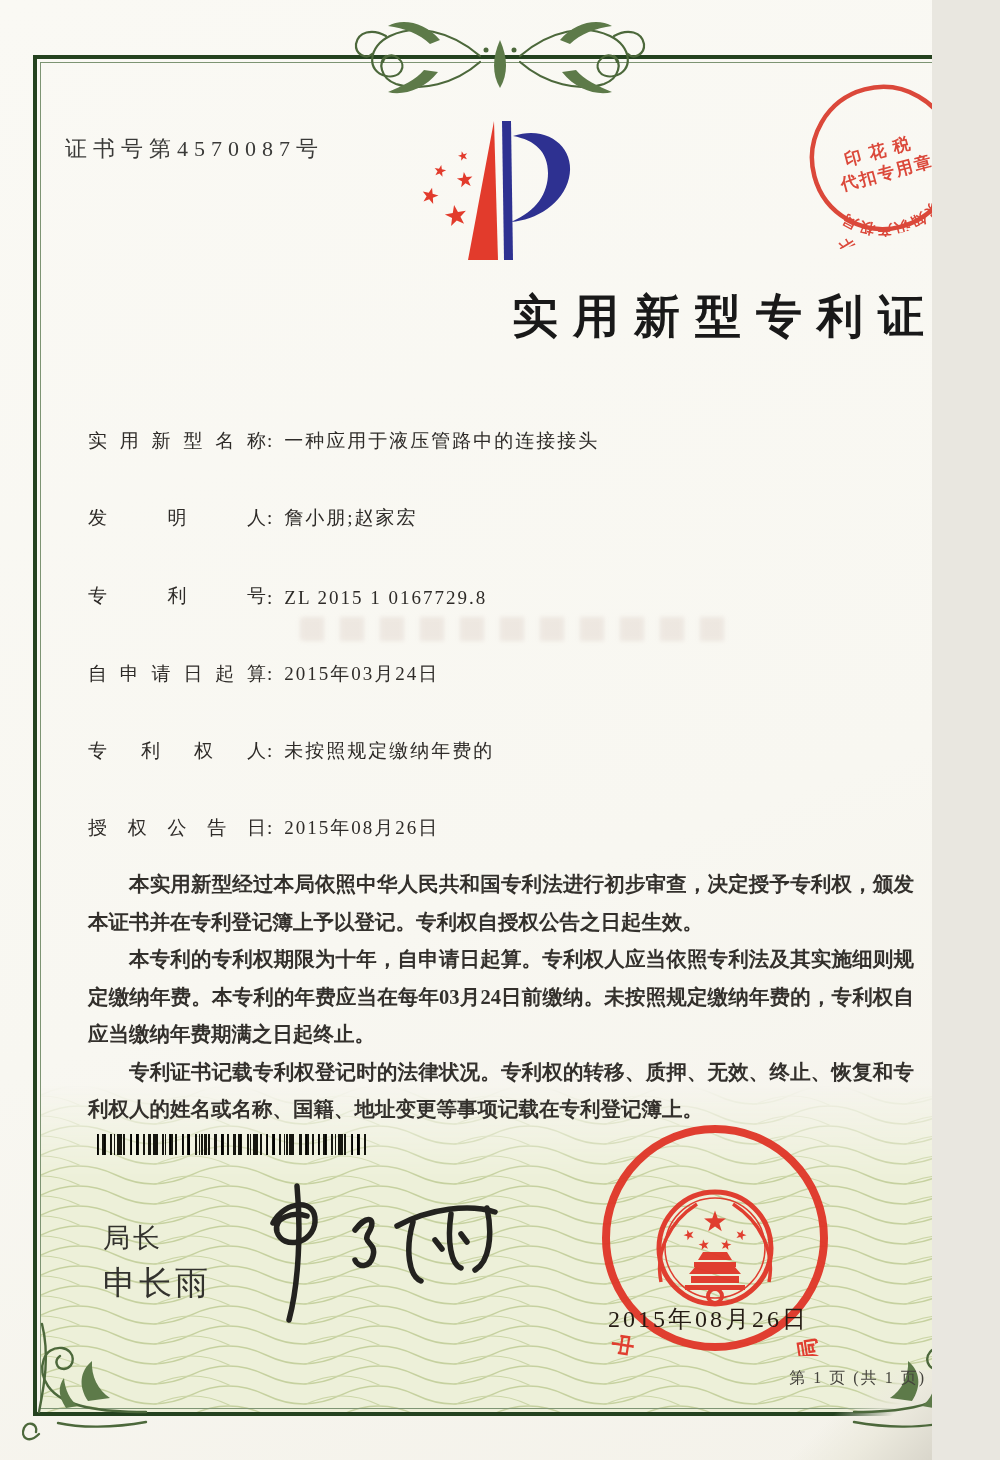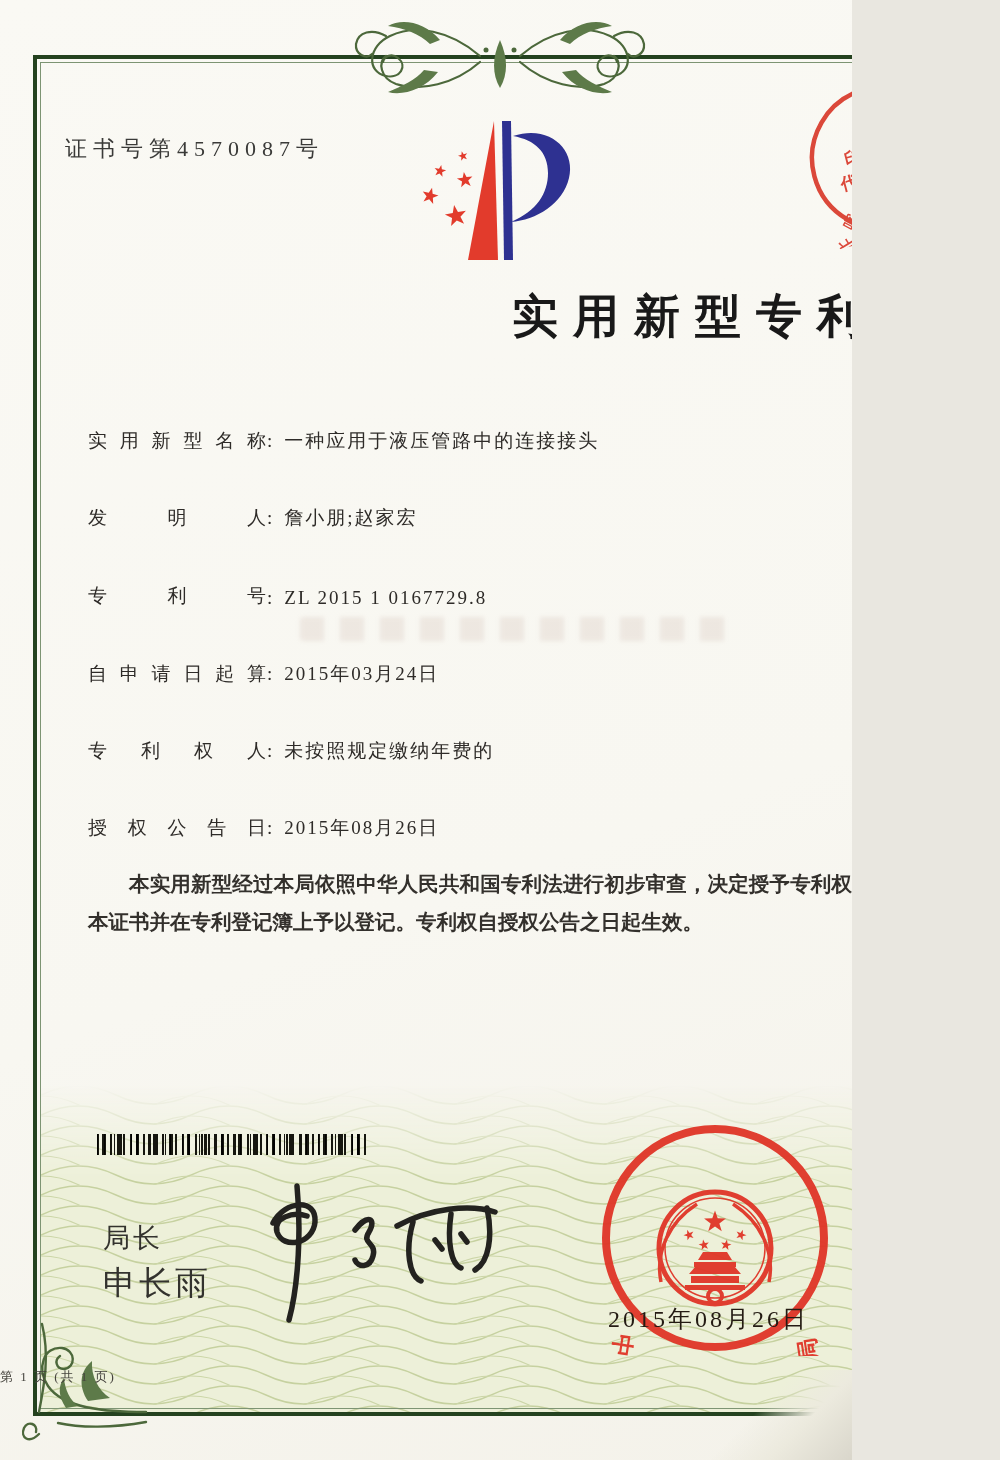--- a/index.html
+++ b/index.html
@@ -2,24 +2,23 @@
 <html><head>
 <meta charset="utf-8">
 <style>
   html,body{margin:0;padding:0;}
   body{
     width:1000px;height:1460px;
     background:#e9e7e0;
     font-family:"Liberation Serif","DejaVu Serif",serif;
   }
   .paper{
-    position:relative;width:804px;height:1460px;
+    position:relative;width:932px;height:1460px;
     background:linear-gradient(160deg,#faf9f4 0%,#f8f7f1 60%,#f4f2ea 100%);
     overflow:hidden;
-    padding-left:48px;
   }
   
   .frame{
     position:absolute;left:33px;top:55px;width:933px;height:1361px;
     border:4px solid #24421f;box-sizing:border-box;
   }
   .frame-inner{
     position:absolute;left:3px;top:3px;right:3px;bottom:3px;
     border:1px solid #7d9473;
   }
@@ -76,22 +75,22 @@
   .signature{position:absolute;left:255px;top:1178px;z-index:4;}
   
   .seal{position:absolute;left:597px;top:1120px;z-index:4;opacity:.95;}
   .seal-date{
     position:absolute;left:608px;top:1303px;z-index:5;font-size:24px;color:#241b13;
     letter-spacing:3px;white-space:nowrap;
   }
   .stamp{position:absolute;left:806px;top:81px;z-index:4;transform:rotate(-15deg);opacity:.92;}
   
   .footer{
-    position:absolute;left:0;top:1368px;width:926px;text-align:left;z-index:3;
-    font-size:13px;color:#45433d;letter-spacing:2px;
+    position:absolute;left:0;top:1368px;width:926px;text-align:right;z-index:3;
+    font-size:16px;color:#45433d;letter-spacing:2px;
   }
   
   .orn-top{position:absolute;left:320px;top:10px;z-index:2;}
   .orn-bl{position:absolute;left:18px;top:1316px;z-index:2;}
   .orn-br{position:absolute;left:832px;top:1316px;z-index:2;}
   .page-curl{
     position:absolute;right:0;bottom:0;width:150px;height:90px;z-index:1;
     background:linear-gradient(315deg,#d9d6cb 0%,#eceade 35%,rgba(236,234,222,0) 60%);
   }
   .logo{position:absolute;left:418px;top:116px;z-index:3;}
@@ -220,20 +219,22 @@
     </div>
     <div class="field f6">
       <span class="flabel">授权公告日</span><span class="fcolon">:</span><span class="fvalue">2015年08月26日</span>
     </div>
   </div>
 
   <div class="ghost"></div>
 
   <div class="bodytext">
     <p>本实用新型经过本局依照中华人民共和国专利法进行初步审查，决定授予专利权，颁发本证书并在专利登记簿上予以登记。专利权自授权公告之日起生效。</p>
+    <p>本专利的专利权期限为十年，自申请日起算。专利权人应当依照专利法及其实施细则规定缴纳年费。本专利的年费应当在每年03月24日前缴纳。未按照规定缴纳年费的，专利权自应当缴纳年费期满之日起终止。</p>
+    <p>专利证书记载专利权登记时的法律状况。专利权的转移、质押、无效、终止、恢复和专利权人的姓名或名称、国籍、地址变更等事项记载在专利登记簿上。</p>
   </div>
 
   <div class="barcode"></div>
 
   <div class="signer-title">局长</div>
   <div class="signer-name">申长雨</div>
 
   <svg class="signature" width="260" height="150" viewBox="0 0 260 150">
     <g fill="none" stroke="#23221f" stroke-width="5.5" stroke-linecap="round" stroke-linejoin="round">
       <path d="M18,45 C30,22 62,20 60,44 C58,66 28,72 22,54 C18,40 38,33 52,38"></path>

